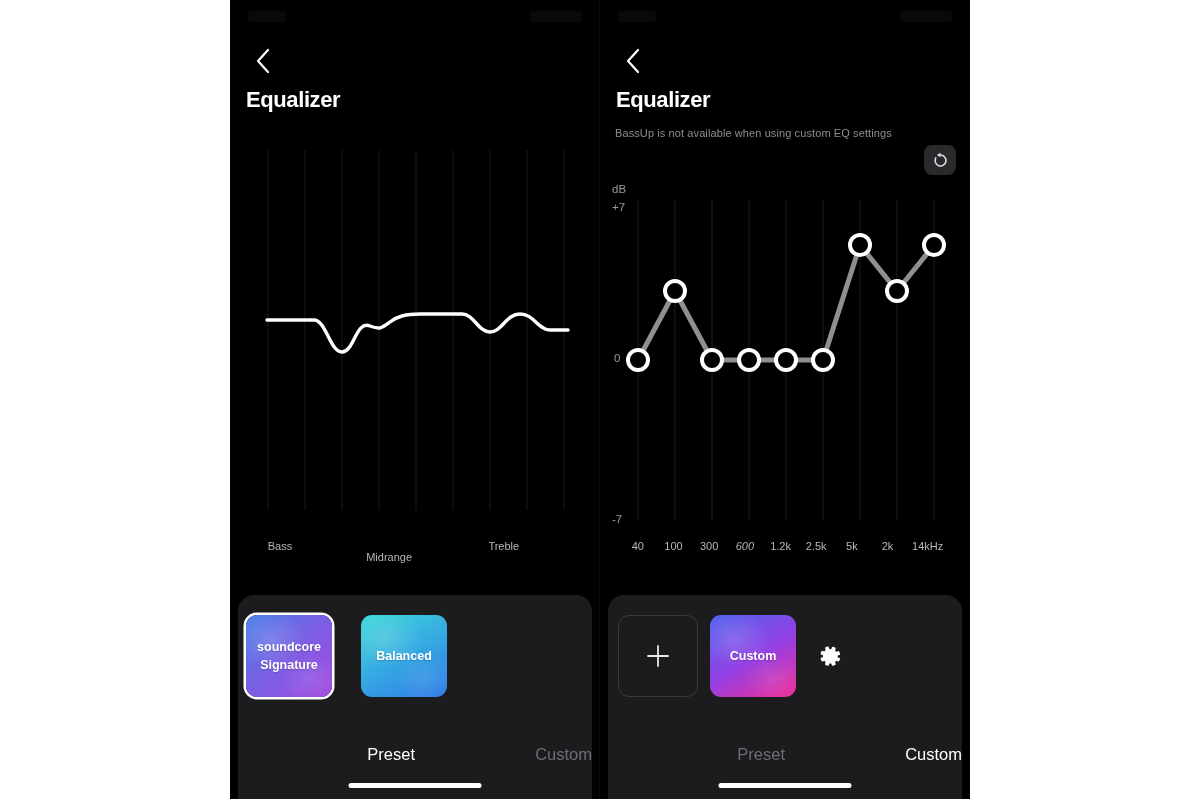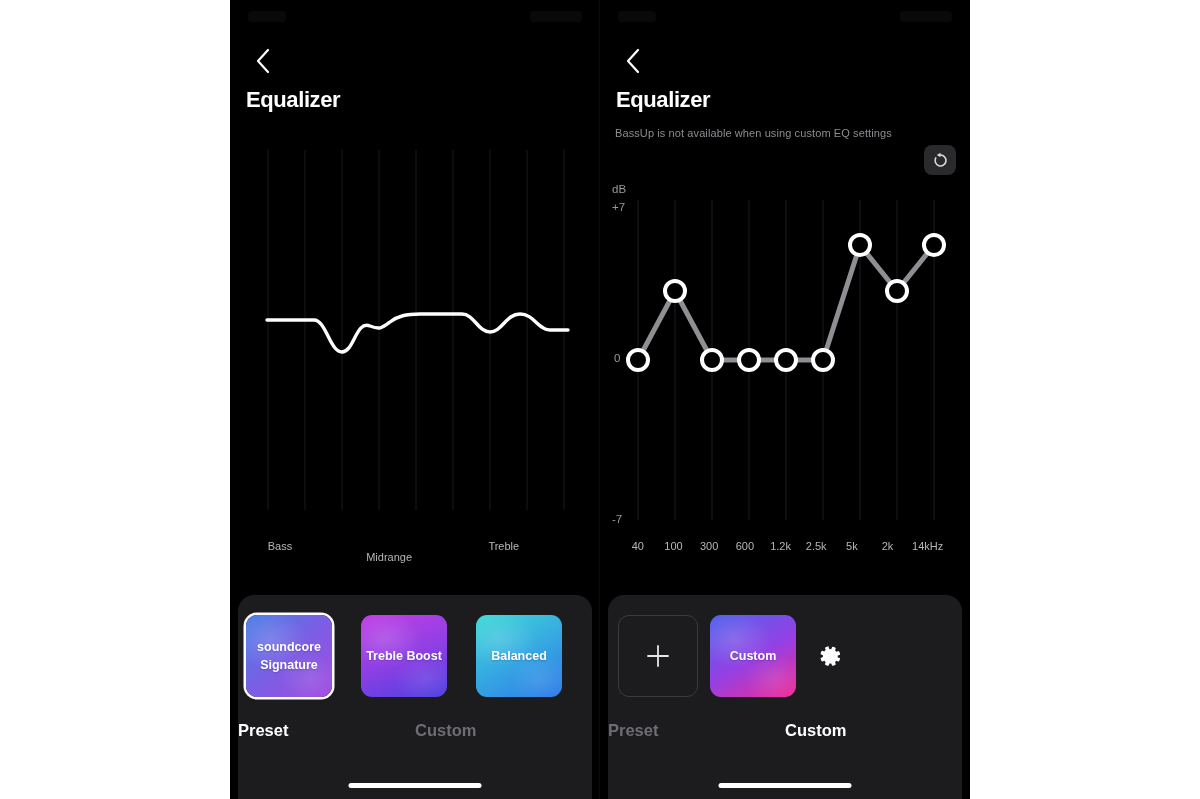--- a/index.html
+++ b/index.html
@@ -178,25 +178,26 @@
 
   
   .tabs {
     position: absolute;
     left: 0; width: 100%;
     top: 126px;
     display: flex;
   }
   .tab {
     flex: 1 1 0;
-    text-align: left;
+    text-align: right;
     font-size: 16.5px;
-    font-weight: 700;
+    font-weight: 400;
     cursor: pointer;
     white-space: nowrap;
+    margin-top: 24px;
   }
   .tab.active   { color: #ffffff; }
   .tab.inactive { color: #6d6d73; }
 
   
   .home-ind {
     position: absolute;
     bottom: 11px;
     left: 50%;
     transform: translateX(-50%);
@@ -263,24 +264,20 @@
 
         <div class="tile selected" style="background:linear-gradient(135deg,#4a7fe8 0%,#7a5fe4 48%,#a34ae0 100%);">
           <div class="sheen"></div>
           <div class="tile-label">
             <span>soundcore</span><br>
             <span>Signature</span>
           </div>
         </div>
 
 
-        <div class="tile" style="background:linear-gradient(160deg,#c13fe6 0%,#8a3fe4 55%,#4e3fe0 100%);">
-          <div class="sheen"></div>
-          <div class="tile-label">Treble Boost</div>
-        </div>
 
         <div class="tile" style="background:linear-gradient(150deg,#3fdbd8 0%,#36a9e2 50%,#2f7ae8 100%);">
           <div class="sheen"></div>
           <div class="tile-label">Balanced</div>
         </div>
 
       </div>
 
       <div class="tabs">
         <div class="tab active">Preset</div>
@@ -346,21 +343,21 @@
           <circle cx="297" cy="91" r="10" fill="#000000" stroke="#ffffff" stroke-width="4"></circle>
           <circle cx="334" cy="45" r="10" fill="#000000" stroke="#ffffff" stroke-width="4"></circle>
         </g>
       </svg>
     </div>
 
     <div class="xaxis" id="xaxis-right" style="padding:0 20px;">
       <div class="tick" style="flex:1 1 0;">40</div>
       <div class="tick" style="flex:1 1 0;">100</div>
       <div class="tick" style="flex:1 1 0;">300</div>
-      <div class="tick" style="flex:1 1 0;">600</div>
+      <div class="tick" style="flex:1 1 0;font-style:italic;">600</div>
       <div class="tick" style="flex:1 1 0;">1.2k</div>
       <div class="tick" style="flex:1 1 0;">2.5k</div>
       <div class="tick" style="flex:1 1 0;">5k</div>
       <div class="tick" style="flex:1 1 0;">2k</div>
       <div class="tick" style="flex:1.25 1 0;">14kHz</div>
     </div>
 
     <div class="sheet">
       <div class="tiles" style="left:10px; gap:12px; align-items:center;">
 

